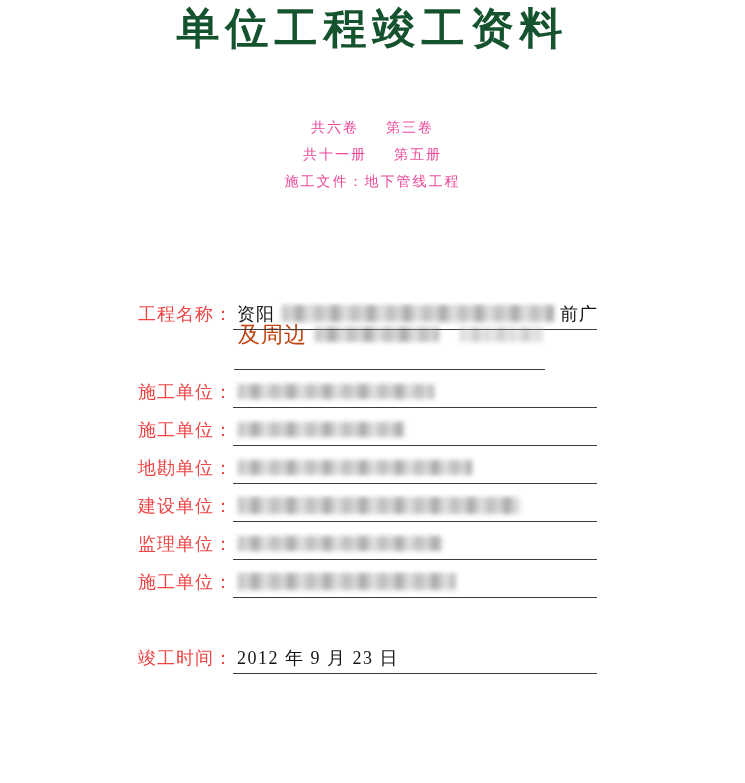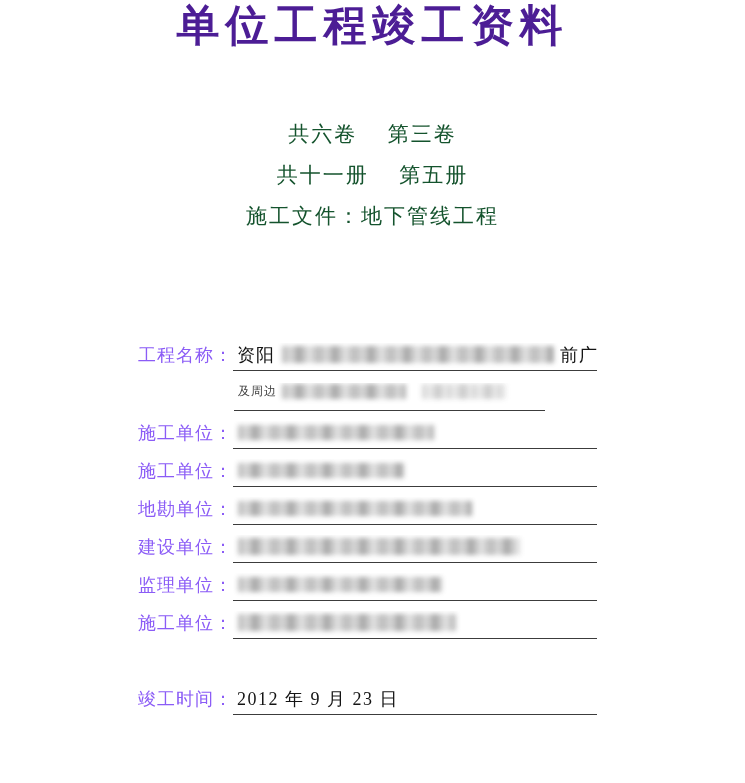--- a/index.html
+++ b/index.html
@@ -15,58 +15,58 @@
     position: relative;
     overflow: hidden;
   }
   .page {
     position: relative;
     width: 745px;
     height: 783px;
   }
   .doc-title {
     text-align: center;
-    font-family: Liberation Mono, monospace;
+    font-family: Liberation Serif, serif;
     font-weight: bold;
     font-size: 43px;
     letter-spacing: 6px;
     margin: 0;
     padding-top: 2px;
     line-height: 1.25;
-    color: #4c1d95;
+    color: #14532d;
   }
   .subtitle-block {
     margin-top: 58px;
     text-align: center;
   }
   .subtitle-line {
-    font-size: 21px;
+    font-size: 14px;
     letter-spacing: 2px;
     line-height: 1.95;
-    color: #14532d;
+    color: #ec4899;
   }
   .subtitle-line .gap {
     display: inline-block;
     width: 16px;
   }
   .fields {
     margin-top: 96px;
     padding-left: 138px;
   }
   .field-row {
     display: flex;
     align-items: flex-end;
     height: 38px;
   }
   .field-label {
     font-size: 18px;
     letter-spacing: 1px;
     white-space: nowrap;
     padding-bottom: 4px;
-    color: #8b5cf6;
+    color: #ef4444;
   }
   .field-value {
     flex: 0 0 auto;
     width: 358px;
     border-bottom: 1px solid #3c3c3c;
     padding: 0 2px 3px 4px;
     font-size: 18px;
     letter-spacing: 1px;
     position: relative;
     min-height: 24px;
@@ -79,27 +79,27 @@
   }
   .cont-row {
     display: flex;
     align-items: flex-end;
     height: 40px;
     padding-left: 96px;
   }
   .cont-value {
     width: 305px;
     border-bottom: 1px solid #3c3c3c;
-    padding: 0 2px 3px 4px;
-    font-size: 12px;
+    padding: 0 2px 19px 4px;
+    font-size: 22px;
     letter-spacing: 1px;
     min-height: 24px;
     white-space: nowrap;
     overflow: hidden;
-    color: #404040;
+    color: #c2410c;
   }
   
   .redact {
     display: inline-block;
     vertical-align: middle;
     height: 15px;
     border-radius: 1px;
     background:
       repeating-linear-gradient(90deg,
         rgba(120,120,120,0.55) 0px,

